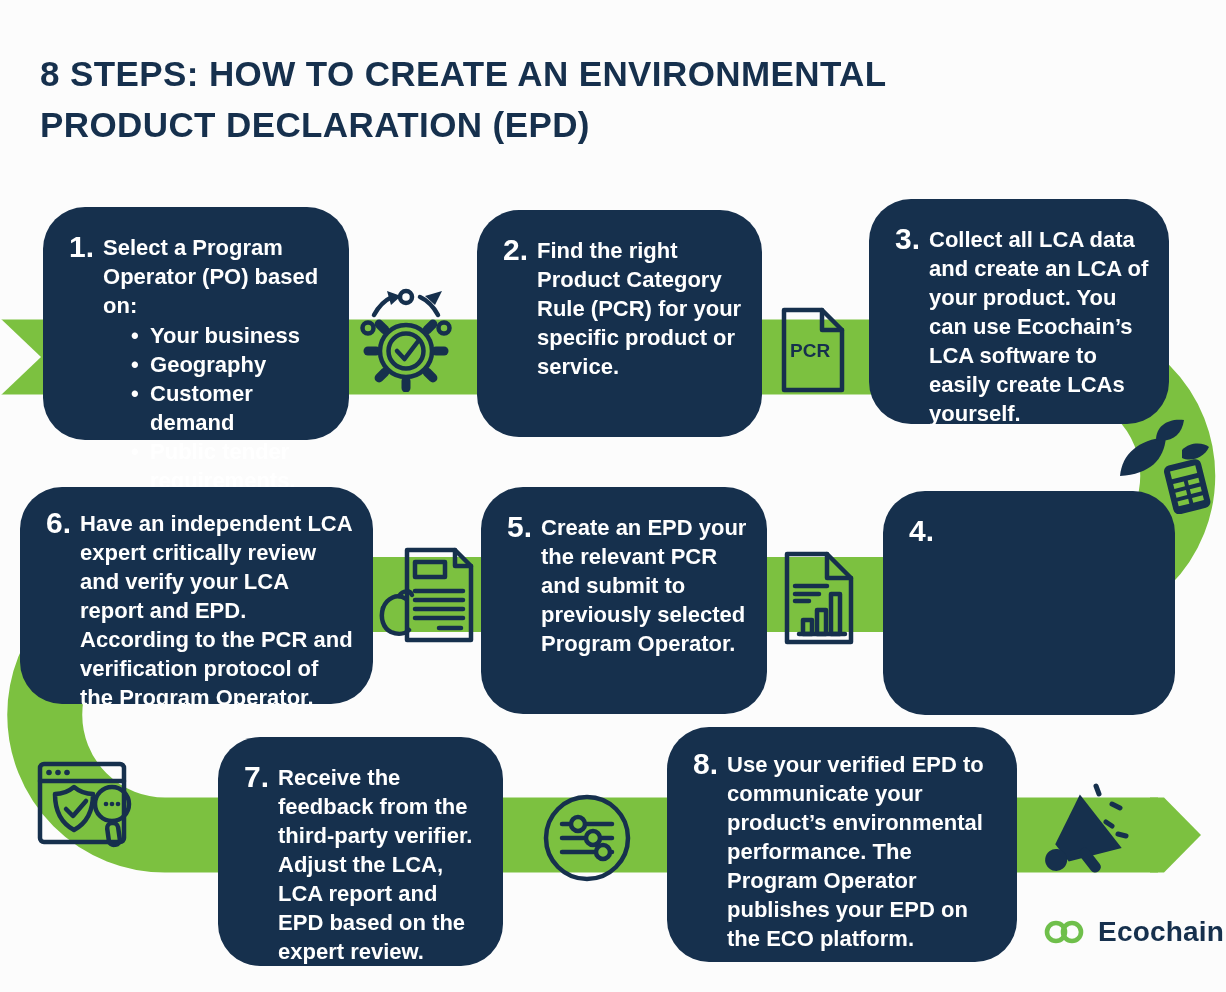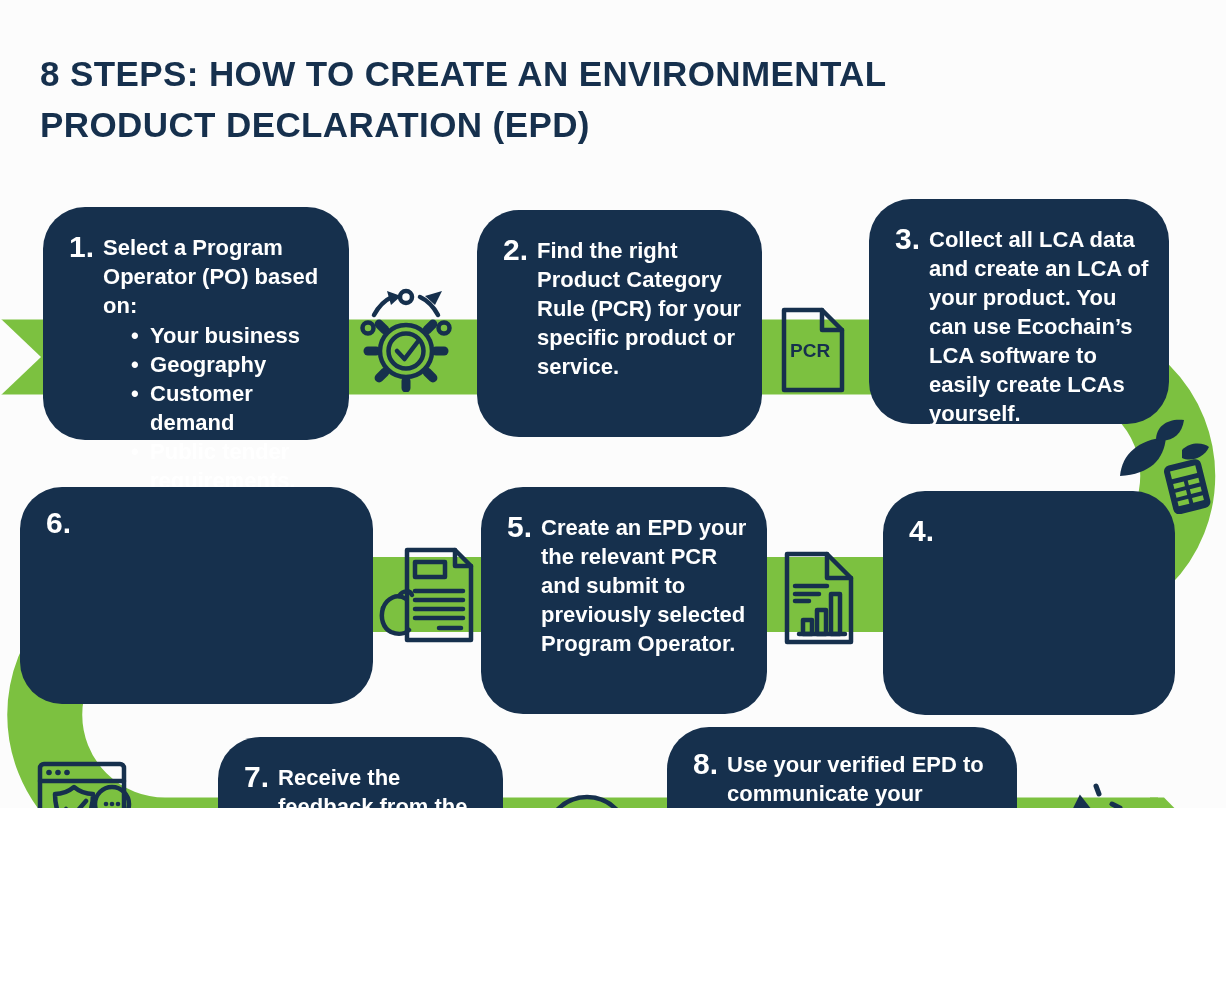--- a/index.html
+++ b/index.html
@@ -1,16 +1,16 @@
 <!DOCTYPE html>
 <html><head>
 <meta charset="utf-8">
 <style>
   html,body{margin:0;padding:0;background:#fff;}
-  .canvas{position:relative;width:1226px;height:808px;background:#fcfcfc;overflow:hidden;
+  .canvas{position:relative;width:1226px;height:992px;background:#fcfcfc;overflow:hidden;
           font-family:"Liberation Sans",sans-serif;}
   
   .title{position:absolute;left:40px;top:48px;z-index:3;color:#16304d;
          font-size:35px;font-weight:800;line-height:51px;letter-spacing:.4px;}
   
   .band-svg{position:absolute;left:0;top:0;z-index:0;}
   
   .icon{position:absolute;z-index:1;}
   #icon-gear{left:356px;top:288px;}
   #icon-pcr{left:776px;top:306px;}
@@ -32,21 +32,21 @@
   ul.bullets li::before{content:"•";position:absolute;left:0;}
   #box1{left:43px;top:207px;width:306px;height:233px;}
   #box2{left:477px;top:210px;width:285px;height:227px;}
   #box3{left:869px;top:199px;width:300px;height:225px;}
   #box4{left:883px;top:491px;width:292px;height:224px;}
   #box5{left:481px;top:487px;width:286px;height:227px;}
   #box6{left:20px;top:487px;width:353px;height:217px;padding-top:21px;}
   #box7{left:218px;top:737px;width:285px;height:229px;}
   #box8{left:667px;top:727px;width:350px;height:235px;padding-top:22px;}
   
-  .logo{position:absolute;left:1041px;top:916px;z-index:3;display:flex;gap:9px;flex-direction:column;}
+  .logo{position:absolute;left:1041px;top:916px;z-index:3;display:flex;align-items:center;gap:9px;}
   .logo-text{color:#16304d;font-size:28px;font-weight:800;letter-spacing:.2px;}
   .st{fill:none;stroke:#16304d;stroke-width:4.5;stroke-linecap:round;stroke-linejoin:round;}
 </style>
 </head>
 <body>
 
 <div class="canvas">
 
   <div class="title">
     <div>8 STEPS: HOW TO CREATE AN ENVIRONMENTAL</div>
@@ -226,20 +226,23 @@
       <span class="num">5.</span>
       <div class="txt">
           <p>Create an EPD your the relevant PCR and submit to previously selected Program Operator.</p>
         </div>
     </div>
   </div>
 
   <div class="b" id="box6">
     <div class="row">
       <span class="num">6.</span>
+      <div class="txt">
+          <p>Have an independent LCA expert critically review and verify your LCA report and EPD. According to the PCR and verification protocol of the Program Operator.</p>
+        </div>
     </div>
   </div>
 
   <div class="b" id="box7">
     <div class="row">
       <span class="num">7.</span>
       <div class="txt">
           <p>Receive the feedback from the third-party verifier. Adjust the LCA, LCA report and EPD based on the expert review.</p>
         </div>
     </div>

